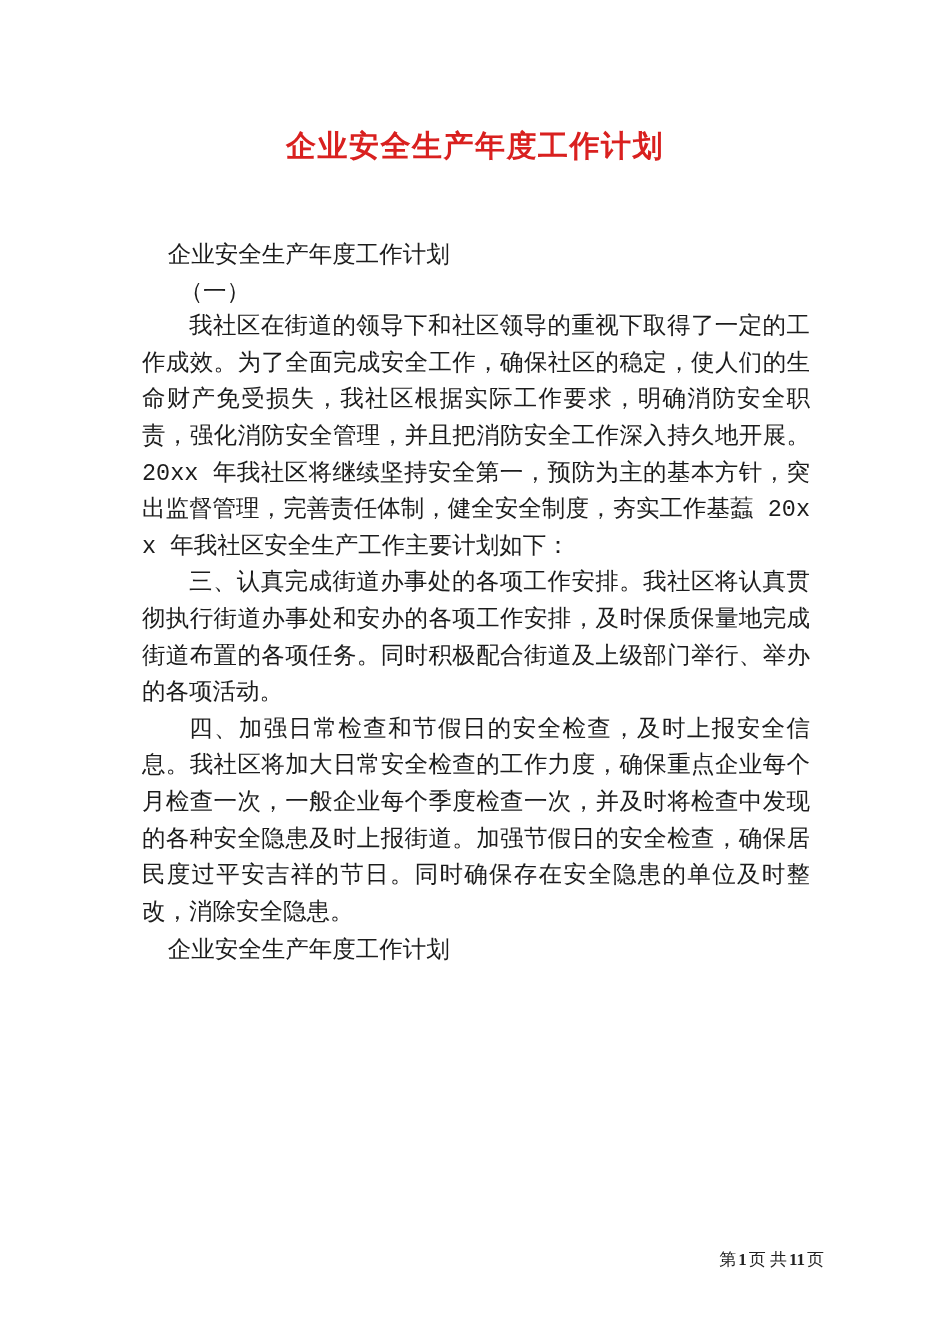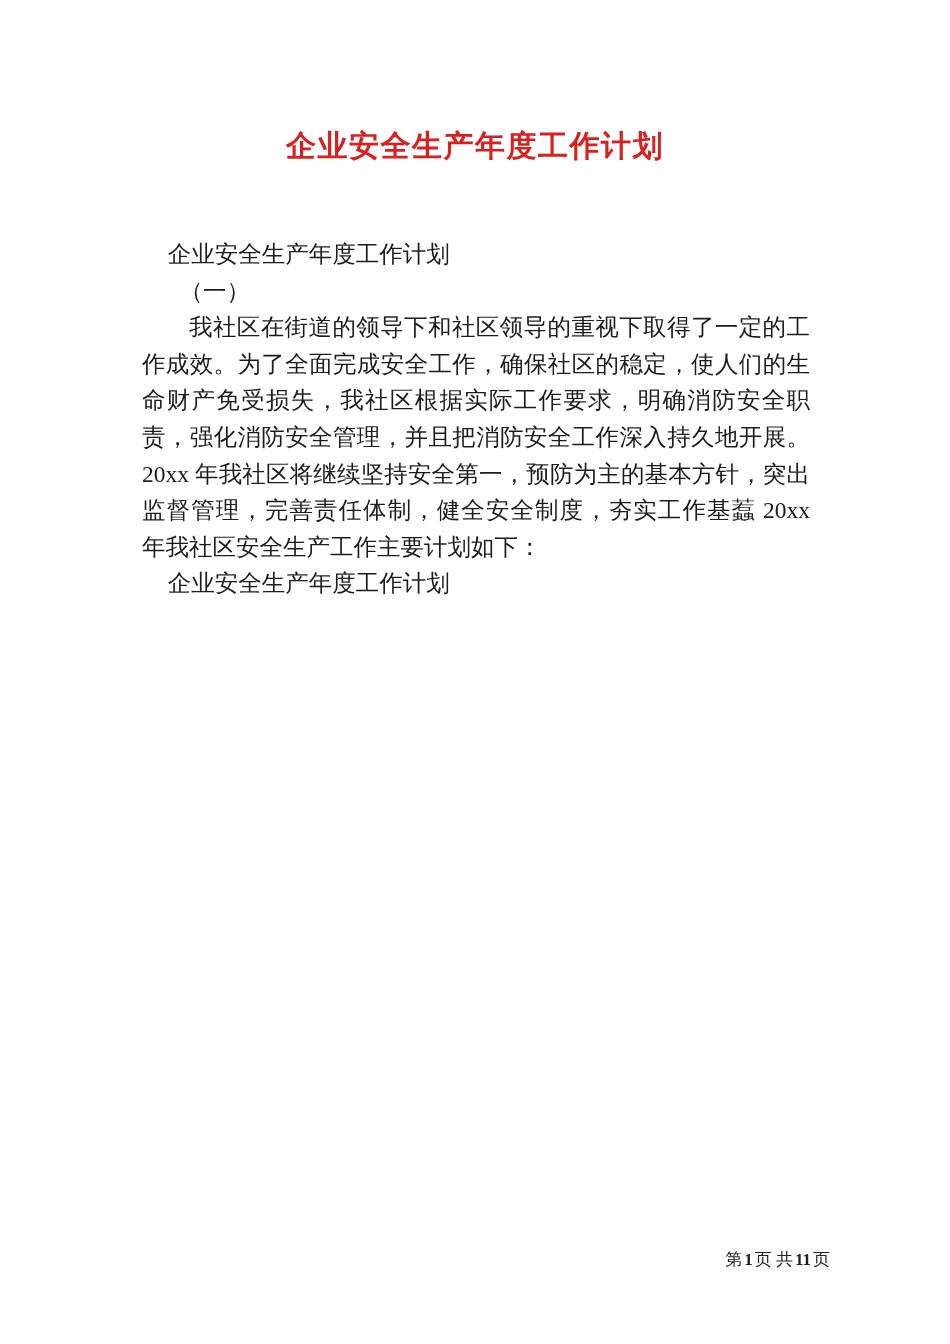--- a/index.html
+++ b/index.html
@@ -48,32 +48,33 @@
     line-height: 36.6px;
     color: #1c1c1c;
     text-align: justify;
     text-justify: inter-character;
     margin: 0;
     letter-spacing: 0px;
     word-break: break-all;
   }
   .para.indent {
     text-indent: 2em;
+    font-family: Liberation Mono, monospace;
   }
   .para.indent-one {
     text-indent: 1.1em;
   }
   .para.indent-half {
     text-indent: 1.6em;
   }
 
   
   .footer {
     position: absolute;
-    right: 120px;
+    right: 126px;
     top: 1249px;
     font-size: 17px;
     line-height: 22px;
     color: #222222;
     white-space: nowrap;
     font-family: "Liberation Serif", "DejaVu Serif", serif;
   }
   .footer b {
     font-weight: bold;
     padding: 0 2px;
@@ -89,21 +90,23 @@
   <div class="body-block">
 
     <p class="para indent-one">企业安全生产年度工作计划</p>
 
     <p class="para indent-half">（一）</p>
 
     <p class="para indent">我社区在街道的领导下和社区领导的重视下取得了一定的工作成效。为了全面完成安全工作，确保社区的稳定，使人们的生命财产免受损失，我社区根据实际工作要求，明确消防安全职责，强化消防安全管理，并且把消防安全工作深入持久地开展。20xx 年我社区将继续坚持安全第一，预防为主的基本方针，突出监督管理，完善责任体制，健全安全制度，夯实工作基蠚 20xx 年我社区安全生产工作主要计划如下：</p>
 
 
 
+    <p class="para indent">三、认真完成街道办事处的各项工作安排。我社区将认真贯彻执行街道办事处和安办的各项工作安排，及时保质保量地完成街道布置的各项任务。同时积极配合街道及上级部门举行、举办的各项活动。</p>
 
+    <p class="para indent">四、加强日常检查和节假日的安全检查，及时上报安全信息。我社区将加大日常安全检查的工作力度，确保重点企业每个月检查一次，一般企业每个季度检查一次，并及时将检查中发现的各种安全隐患及时上报街道。加强节假日的安全检查，确保居民度过平安吉祥的节日。同时确保存在安全隐患的单位及时整改，消除安全隐患。</p>
 
     <p class="para indent-one">企业安全生产年度工作计划</p>
 
   </div>
 
   <div class="footer">
     <span>第</span><b>1</b><span>页 共</span><b>11</b><span>页</span>
   </div>
 
 </div>

